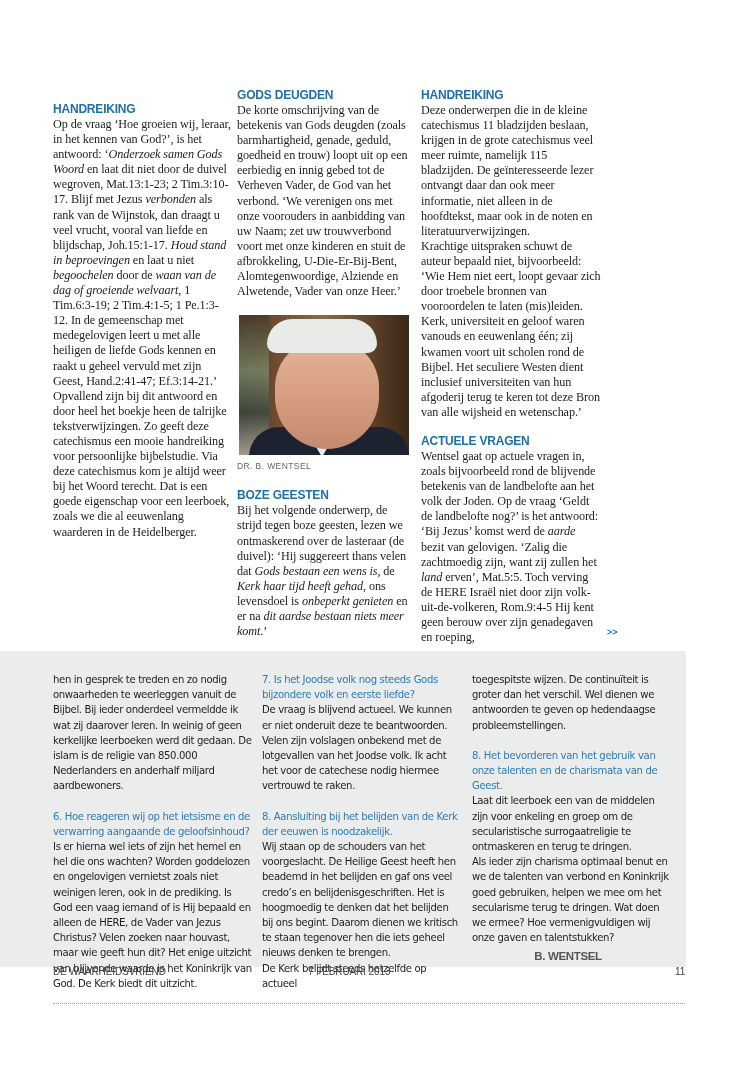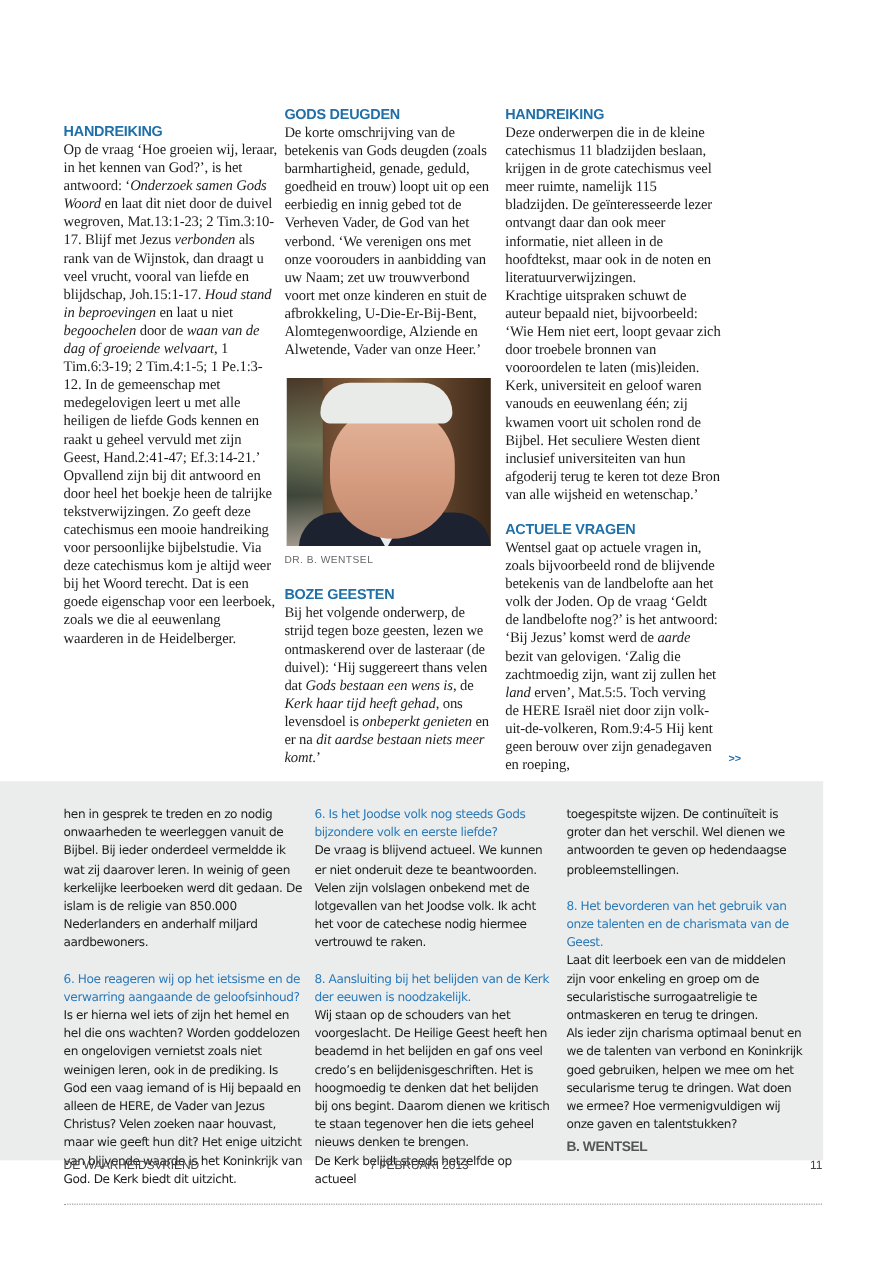--- a/index.html
+++ b/index.html
@@ -22,21 +22,21 @@
   .caption { text-align: left; font-family: "Liberation Sans", sans-serif; font-size: 8.5px; color: #666; letter-spacing: 0.4px; margin: 2px 0 14px 0; }
   .more { position: absolute; left: 607px; top: 627px; font-family: "Liberation Sans", sans-serif; font-weight: bold; font-size: 9px; color: #1f6fa8; }
   .box { position: absolute; left: 0; top: 651px; width: 686px; height: 316px; background: #ebedec; }
   .bcol { position: absolute; top: 672px; font-family: "DejaVu Sans", sans-serif; font-size: 10.1px; line-height: 15.2px; letter-spacing: -0.35px; color: #1e1e1e; }
   .bcol p { margin: 0; }
   .b1 { left: 53px; width: 200px; }
   .b2 { left: 262px; width: 200px; }
   .b3 { left: 472px; width: 200px; }
   .q { color: #2d7ab8; }
   .bgap { height: 15px; }
-  .sig { text-align: left; font-family: "Liberation Sans", sans-serif; font-weight: bold; font-size: 11.5px; color: #555; margin-top: 4px; padding-right: 8px; }
+  .sig { text-align: center; font-family: "Liberation Sans", sans-serif; font-weight: bold; font-size: 11.5px; color: #555; margin-top: 4px; padding-right: 8px; }
   .rule { position: absolute; left: 53px; top: 1003px; width: 632px; border-top: 1px dotted #9a9a9a; }
   .foot { position: absolute; top: 966px; font-family: "Liberation Sans", sans-serif; font-weight: normal; font-size: 10px; color: #444; letter-spacing: -0.1px; text-align: center; }
   .f1 { left: 53px; }
   .f2 { left: 308px; }
   .f3 { left: 675px; }
 </style>
 </head>
 <body>
 
 <div class="col c1">
@@ -74,21 +74,21 @@
 <div class="box"></div>
 
 <div class="bcol b1">
   <p>hen in gesprek te treden en zo nodig onwaarheden te weerleggen vanuit de Bijbel. Bij ieder onderdeel vermeldde ik wat zij daarover leren. In weinig of geen kerkelijke leerboeken werd dit gedaan. De islam is de religie van 850.000 Nederlanders en anderhalf miljard aardbewoners.</p>
   <div class="bgap"></div>
   <p class="q">6. Hoe reageren wij op het ietsisme en de verwarring aangaande de geloofsinhoud?</p>
   <p>Is er hierna wel iets of zijn het hemel en hel die ons wachten? Worden goddelozen en ongelovigen vernietst zoals niet weinigen leren, ook in de prediking. Is God een vaag iemand of is Hij bepaald en alleen de HERE, de Vader van Jezus Christus? Velen zoeken naar houvast, maar wie geeft hun dit? Het enige uitzicht van blijvende waarde is het Koninkrijk van God. De Kerk biedt dit uitzicht.</p>
 </div>
 
 <div class="bcol b2">
-  <p class="q">6. Is het Joodse volk nog steeds Gods bijzondere volk en eerste liefde?</p>
+  <p class="q">7. Is het Joodse volk nog steeds Gods bijzondere volk en eerste liefde?</p>
   <p>De vraag is blijvend actueel. We kunnen er niet onderuit deze te beantwoorden. Velen zijn volslagen onbekend met de lotgevallen van het Joodse volk. Ik acht het voor de catechese nodig hiermee vertrouwd te raken.</p>
   <div class="bgap"></div>
   <p class="q">8. Aansluiting bij het belijden van de Kerk der eeuwen is noodzakelijk.</p>
   <p>Wij staan op de schouders van het voorgeslacht. De Heilige Geest heeft hen beademd in het belijden en gaf ons veel credo’s en belijdenisgeschriften. Het is hoogmoedig te denken dat het belijden bij ons begint. Daarom dienen we kritisch te staan tegenover hen die iets geheel nieuws denken te brengen.</p>
   <p>De Kerk belijdt steeds hetzelfde op actueel</p>
 </div>
 
 <div class="bcol b3">
   <p>toegespitste wijzen. De continuïteit is groter dan het verschil. Wel dienen we antwoorden te geven op hedendaagse probleemstellingen.</p>
   <div class="bgap"></div>

